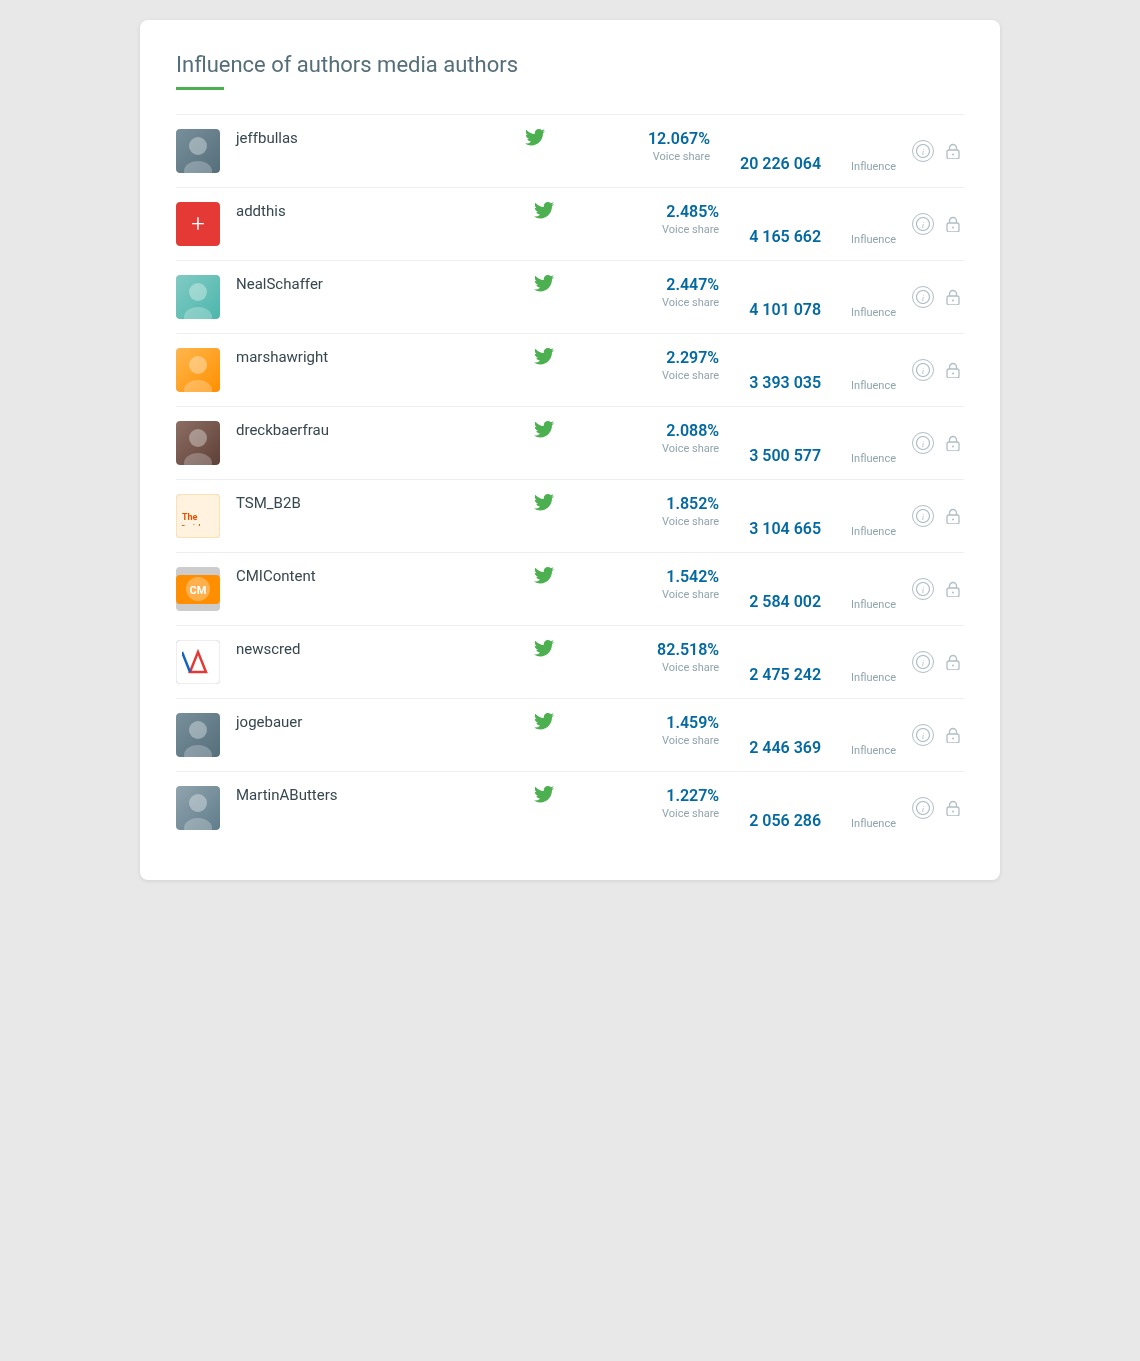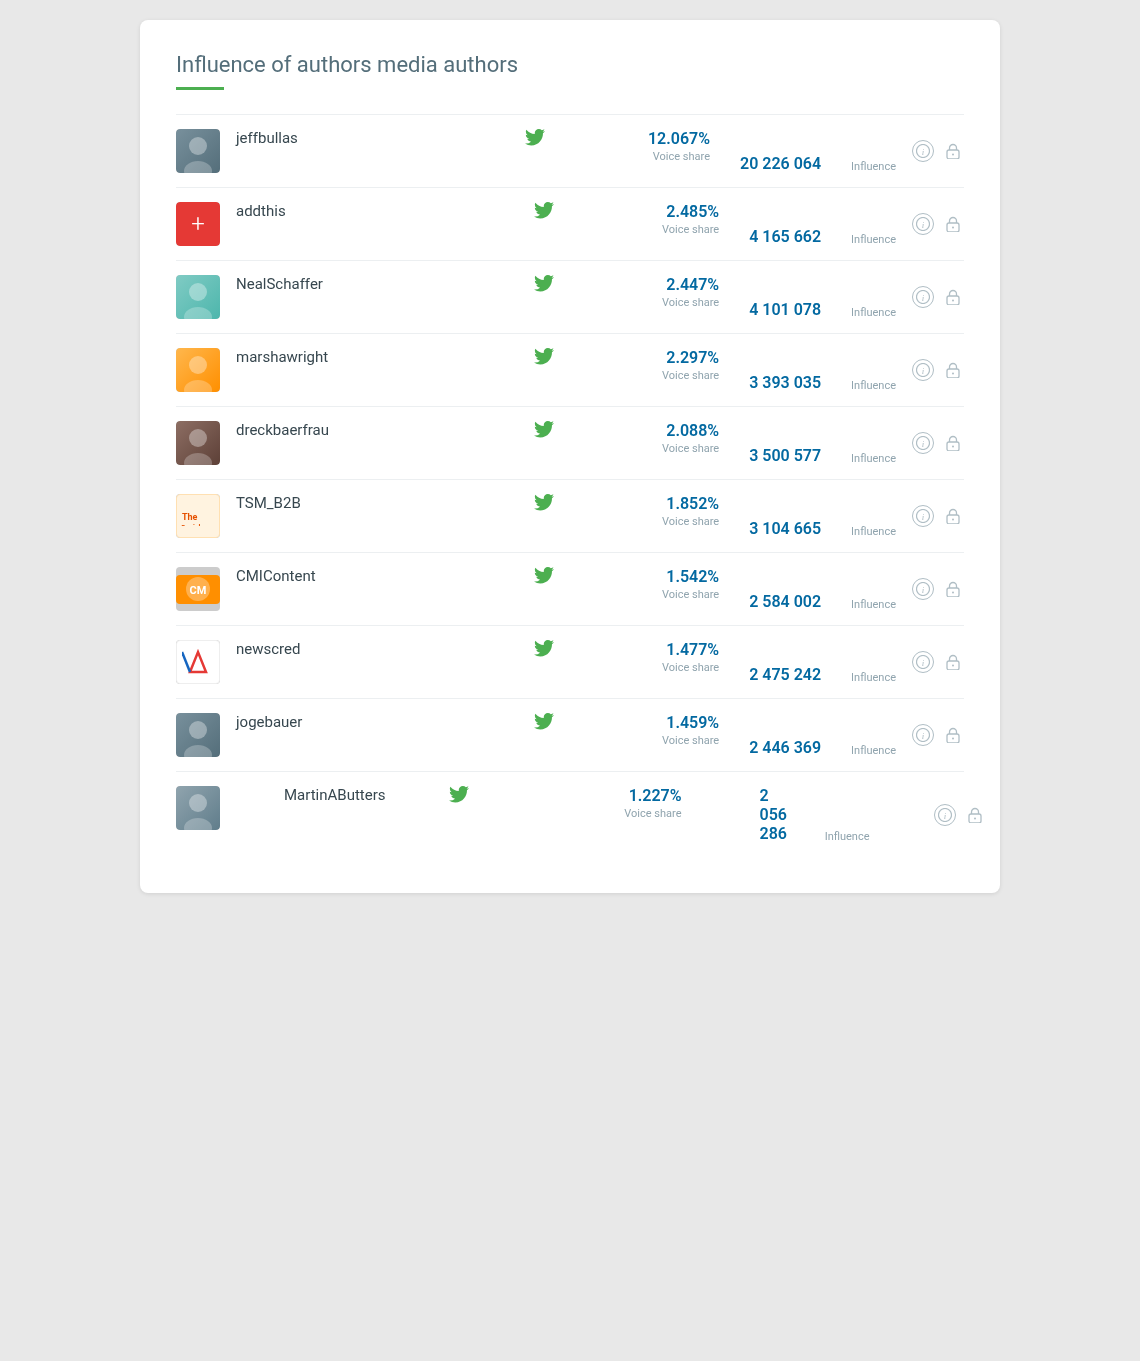--- a/index.html
+++ b/index.html
@@ -47,21 +47,20 @@
     }
 
     .author-row {
       display: flex;
       padding: 14px 0;
       border-bottom: 1px solid #eceff1;
     }
 
     .author-row:last-of-type {
       border-bottom: none;
-      gap: 48px;
     }
 
     .avatar {
       width: 44px;
       height: 44px;
       border-radius: 4px;
       flex-shrink: 0;
       background: #ccc;
       overflow: hidden;
       display: flex;
@@ -460,21 +459,21 @@
         </svg>
       </div>
       </div>
       <span class="author-name">newscred</span>
       <div class="twitter-icon">
         <svg width="20" height="17" viewBox="0 0 20 17" xmlns="http://www.w3.org/2000/svg">
       <path class="twitter-bird" fill="#4caf50" d="M20 2.007a8.21 8.21 0 0 1-2.357.646A4.11 4.11 0 0 0 19.447.3a8.22 8.22 0 0 1-2.606.996A4.096 4.096 0 0 0 13.847 0C11.58 0 9.74 1.84 9.74 4.11c0 .322.037.635.107.935C6.44 4.88 3.417 3.24 1.392.75a4.09 4.09 0 0 0-.555 2.066 4.107 4.107 0 0 0 1.823 3.42 4.08 4.08 0 0 1-1.857-.513v.052c0 1.99 1.416 3.65 3.296 4.027a4.12 4.12 0 0 1-1.852.07c.522 1.63 2.037 2.816 3.833 2.848A8.23 8.23 0 0 1 0 14.54a11.61 11.61 0 0 0 6.29 1.843c7.547 0 11.675-6.253 11.675-11.675 0-.178-.004-.355-.012-.53A8.35 8.35 0 0 0 20 2.007z"></path>
     </svg>
       </div>
       <div class="metric-group">
-        <span class="metric-value">1.477%</span>
+        <span class="metric-value">82.518%</span>
         <span class="metric-label">Voice share</span>
       </div>
       <div class="influence-group">
         <span class="metric-value">2 475 242</span>
         <span class="metric-label">Influence</span>
       </div>
       <div class="action-icons">
         <div class="icon-btn">
           <svg width="14" height="14" viewBox="0 0 14 14" xmlns="http://www.w3.org/2000/svg">
       <circle cx="7" cy="7" r="6.5" fill="none" stroke="#b0bec5" stroke-width="1.2"></circle>

